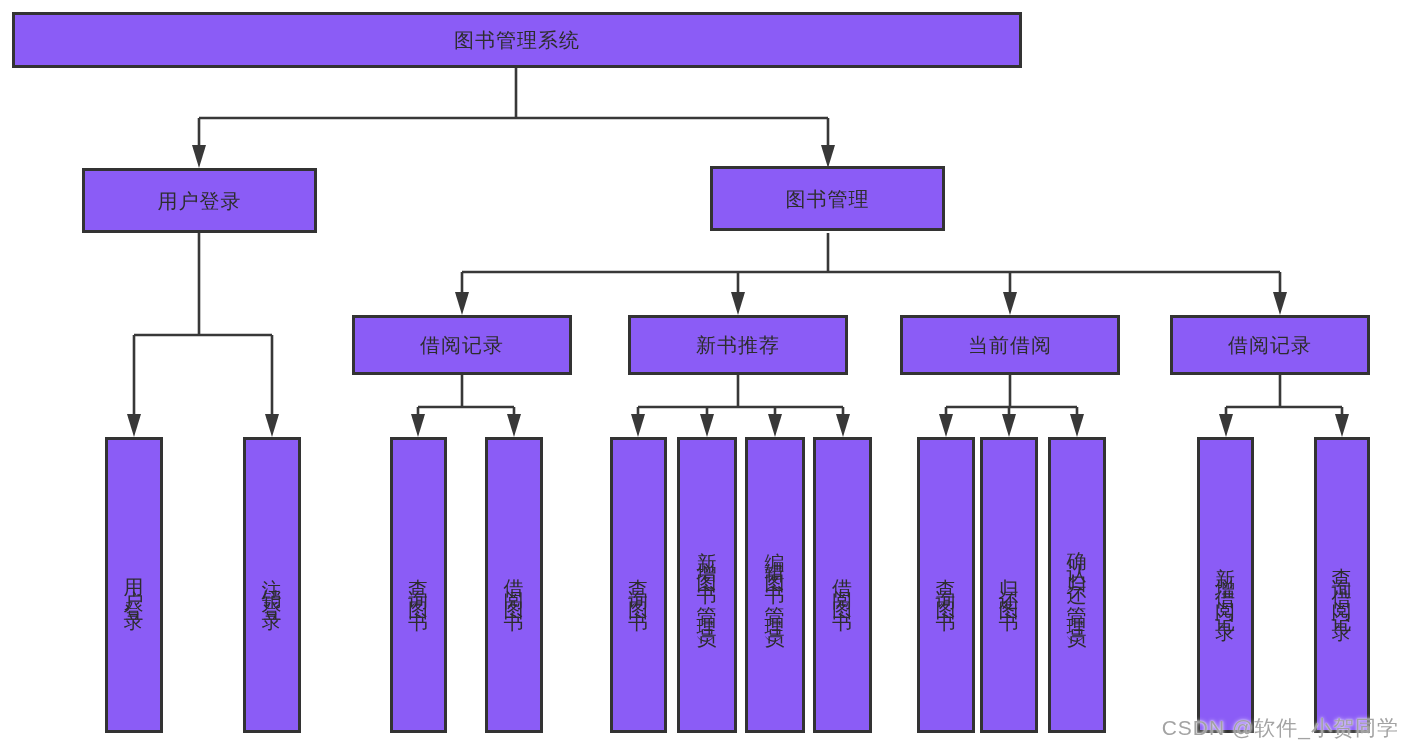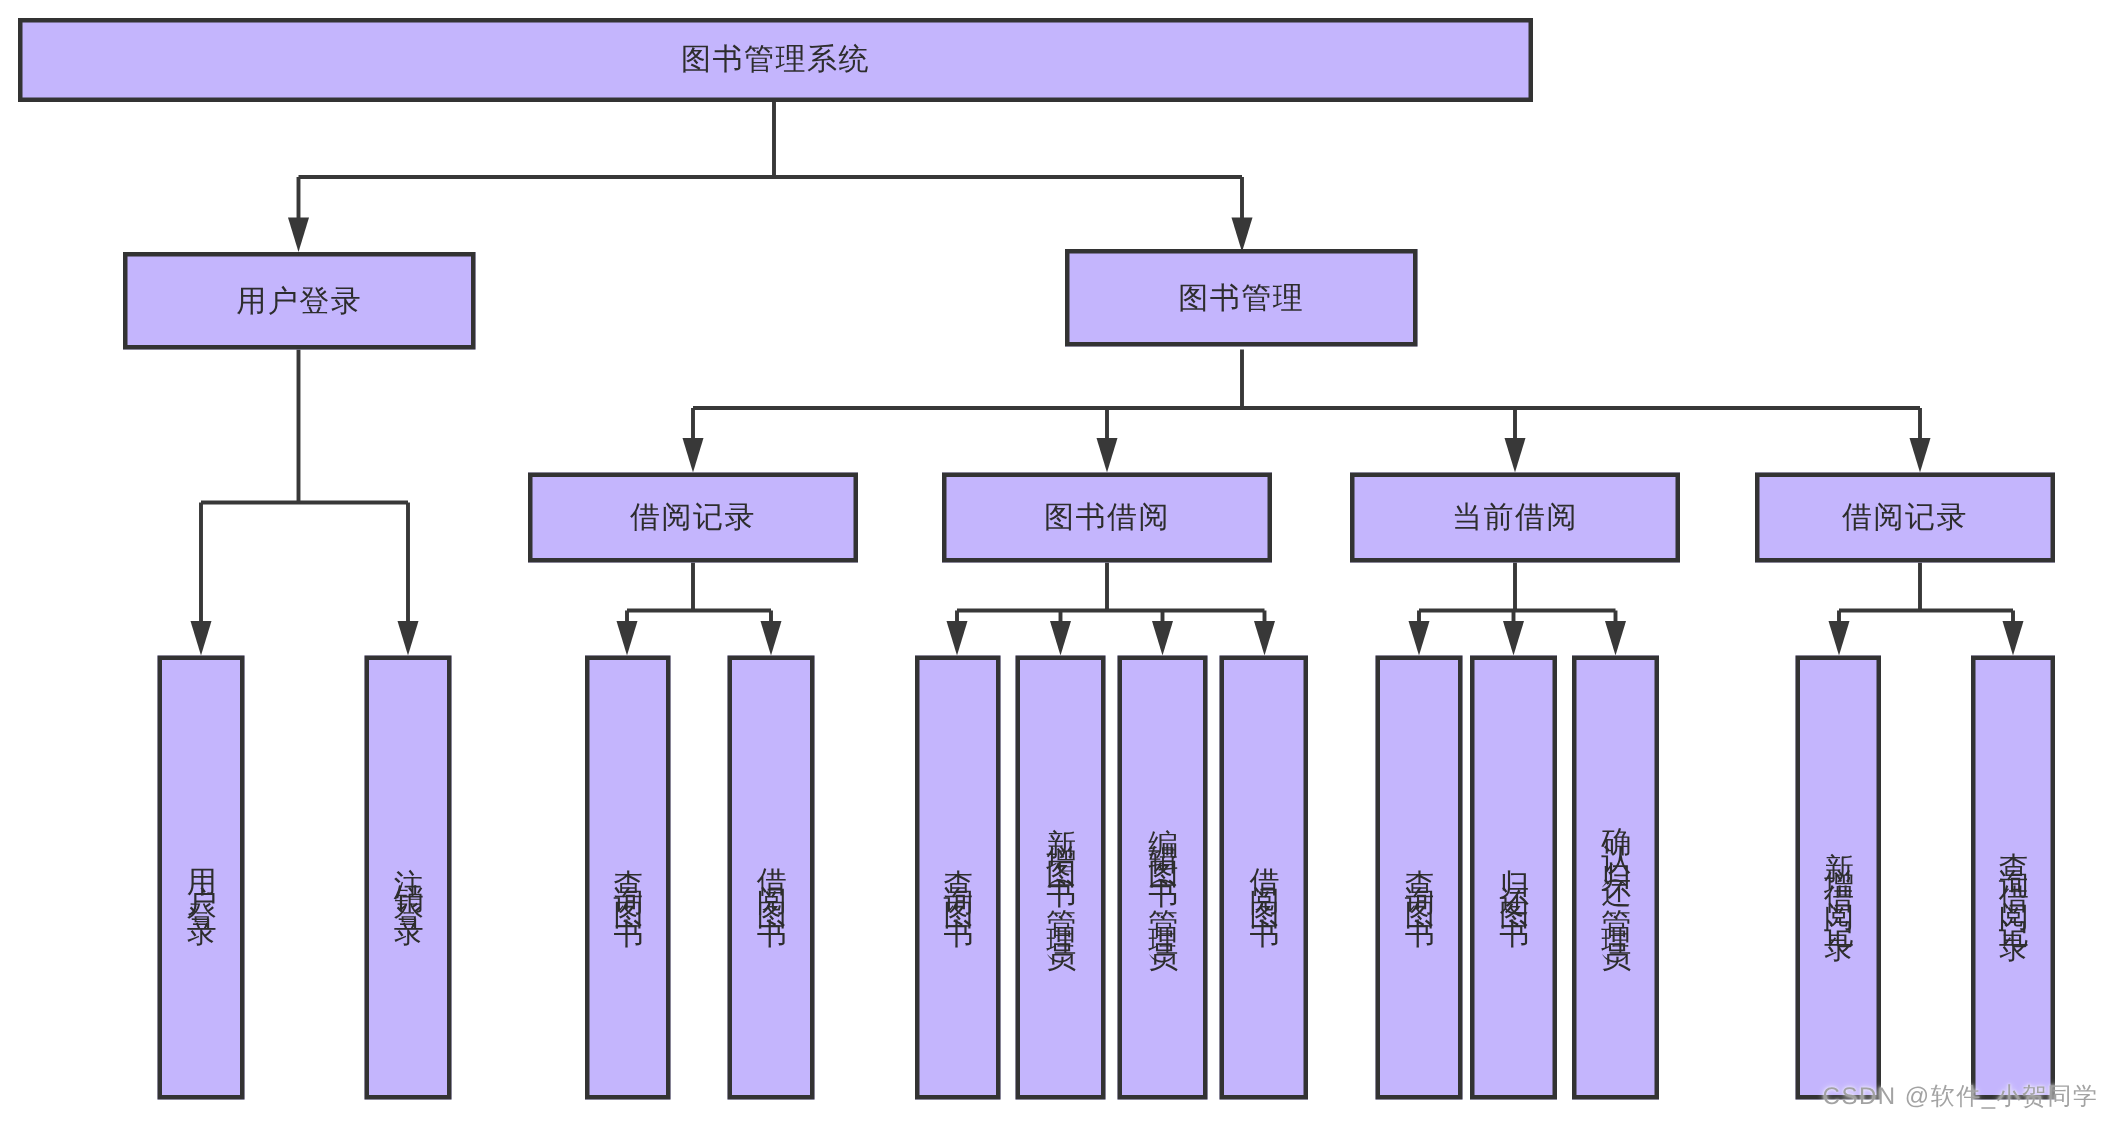--- a/index.html
+++ b/index.html
@@ -23,21 +23,21 @@
     stroke-width: 2.6;
   }
   .connectors polygon {
     fill: #383838;
     stroke: none;
   }
   .node {
     position: absolute;
     box-sizing: border-box;
     border: 3px solid #333333;
-    background: #c4b5fd;
+    background: #8b5cf6;
     display: flex;
     align-items: center;
     justify-content: center;
     color: #2d2d2d;
     font-size: 20px;
     letter-spacing: 1px;
     line-height: 1;
   }
   .leaf {
     letter-spacing: 0;
@@ -46,21 +46,21 @@
     writing-mode: vertical-lr;
     letter-spacing: 11px;
     font-size: 20px;
     color: #2d2d2d;
     white-space: nowrap;
   }
   .watermark {
     position: absolute;
     right: 6px;
     bottom: 5px;
-    font-size: 16px;
+    font-size: 21px;
     color: rgba(158,158,158,0.95);
     text-shadow: 0 0 4px rgba(255,255,255,0.9), 0 0 2px rgba(255,255,255,0.9);
     letter-spacing: 1px;
     white-space: nowrap;
     margin-left: 26px;
   }
 </style>
 </head>
 <body>
 
@@ -124,21 +124,21 @@
     <span>用户登录</span>
   </div>
   <div class="node" style="left:710px; top:166px; width:235px; height:65px;">
     <span>图书管理</span>
   </div>
 
   <div class="node" style="left:352px; top:315px; width:220px; height:60px;">
     <span>借阅记录</span>
   </div>
   <div class="node" style="left:628px; top:315px; width:220px; height:60px;">
-    <span>图书借阅</span>
+    <span>新书推荐</span>
   </div>
   <div class="node" style="left:900px; top:315px; width:220px; height:60px;">
     <span>当前借阅</span>
   </div>
   <div class="node" style="left:1170px; top:315px; width:200px; height:60px;">
     <span>借阅记录</span>
   </div>
 
   <div class="node leaf" style="left:105px; top:437px; width:58px; height:296px;">
     <span class="vtext">用户登录</span>

